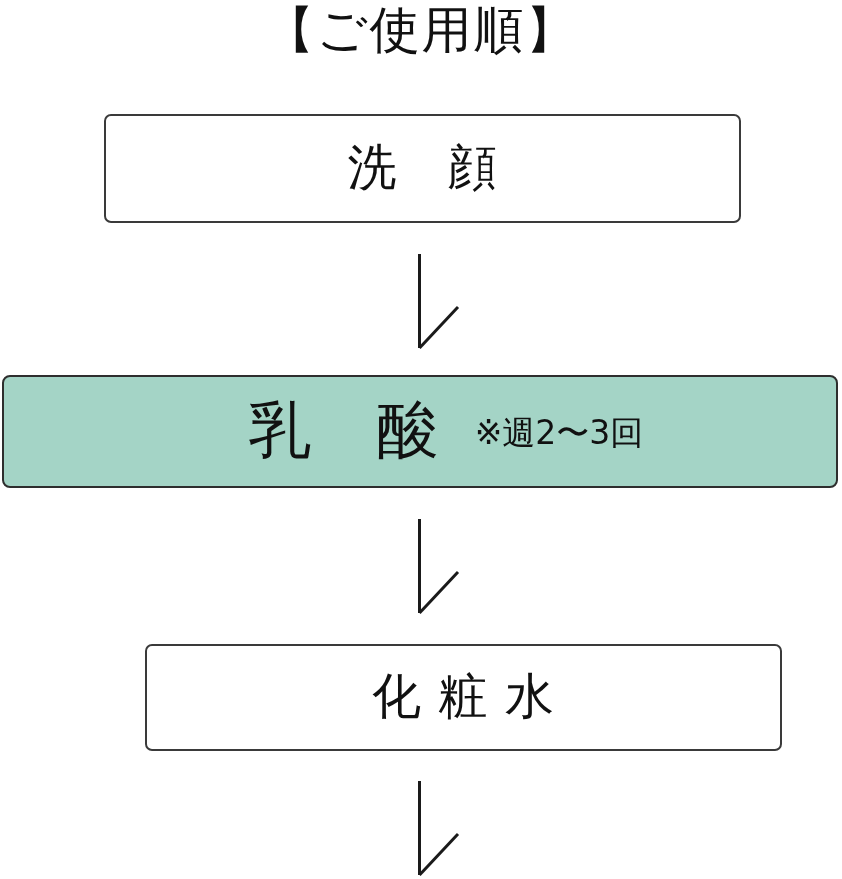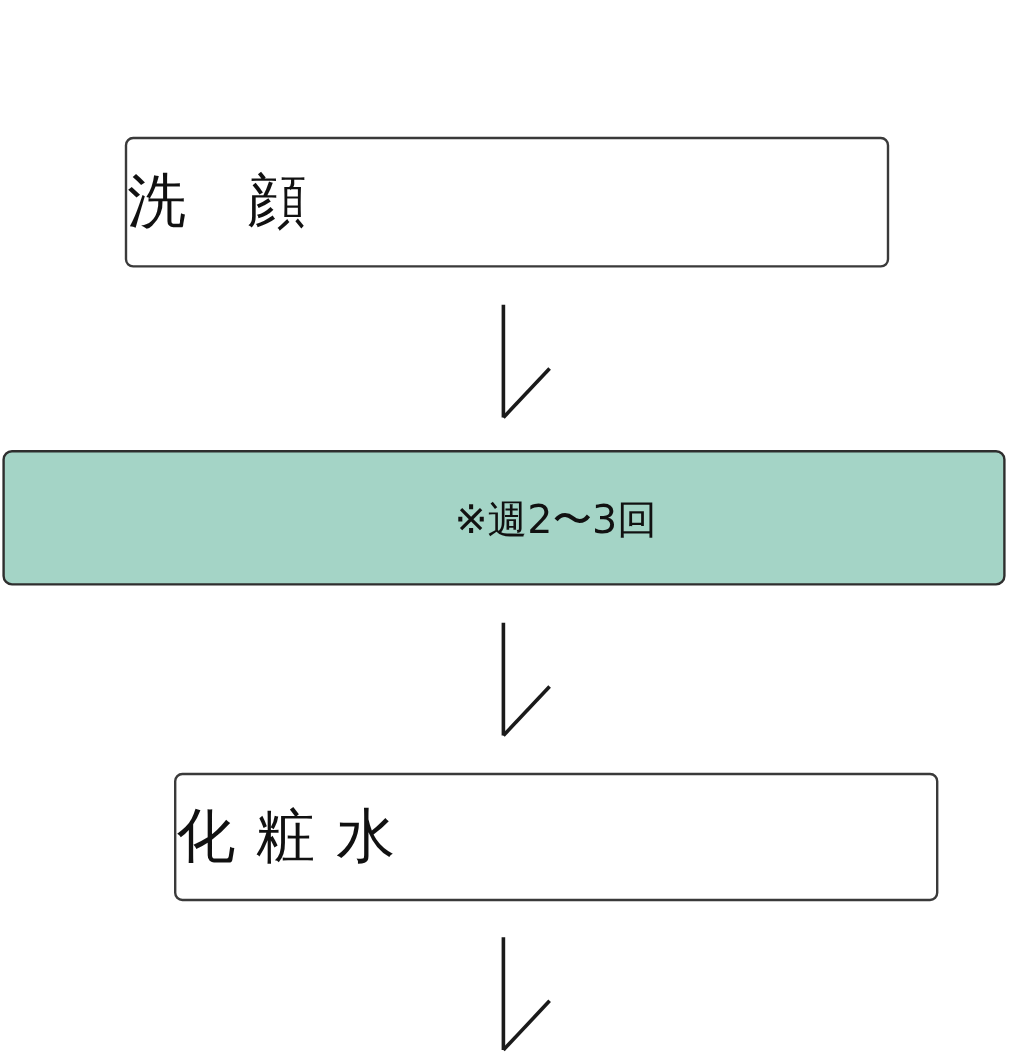--- a/index.html
+++ b/index.html
@@ -41,20 +41,21 @@
 
   
   .step-box {
     position: absolute;
     box-sizing: border-box;
     border: 2px solid #3a3a3a;
     border-radius: 7px;
     background: #ffffff;
     display: flex;
     align-items: center;
+    justify-content: center;
   }
   .step-box.wash {
     left: 104px;
     top: 114px;
     width: 637px;
     height: 109px;
   }
   .step-box.lactic {
     left: 2px;
     top: 375px;
@@ -126,34 +127,36 @@
   .arrow.a1 { top: 250px; height: 104px; }
   .arrow.a2 { top: 515px; height: 104px; }
   .arrow.a3 { top: 777px; height: 104px; }
   .arrow svg { display: block; }
 </style>
 </head>
 <body>
 
 <div class="sheet">
 
+  <div class="title">【ご使用順】</div>
 
   <div class="step-box wash">
     <span class="step-label">洗　顔</span>
   </div>
 
   <div class="arrow a1">
     <svg width="80" height="104" viewBox="0 0 80 104" xmlns="http://www.w3.org/2000/svg">
       <path d="M19.5 4 L19.5 98" stroke="#1a1a1a" stroke-width="3" fill="none" stroke-linecap="butt"></path>
       <path d="M19.5 98 L58 57" stroke="#1a1a1a" stroke-width="3" fill="none" stroke-linecap="butt"></path>
     </svg>
   </div>
 
   <div class="step-box lactic">
     <div class="lactic-row">
+      <span class="step-label">乳　酸</span>
       <span class="note">※週2〜3回</span>
     </div>
   </div>
 
   <div class="arrow a2">
     <svg width="80" height="104" viewBox="0 0 80 104" xmlns="http://www.w3.org/2000/svg">
       <path d="M19.5 4 L19.5 98" stroke="#1a1a1a" stroke-width="3" fill="none" stroke-linecap="butt"></path>
       <path d="M19.5 98 L58 57" stroke="#1a1a1a" stroke-width="3" fill="none" stroke-linecap="butt"></path>
     </svg>
   </div>

